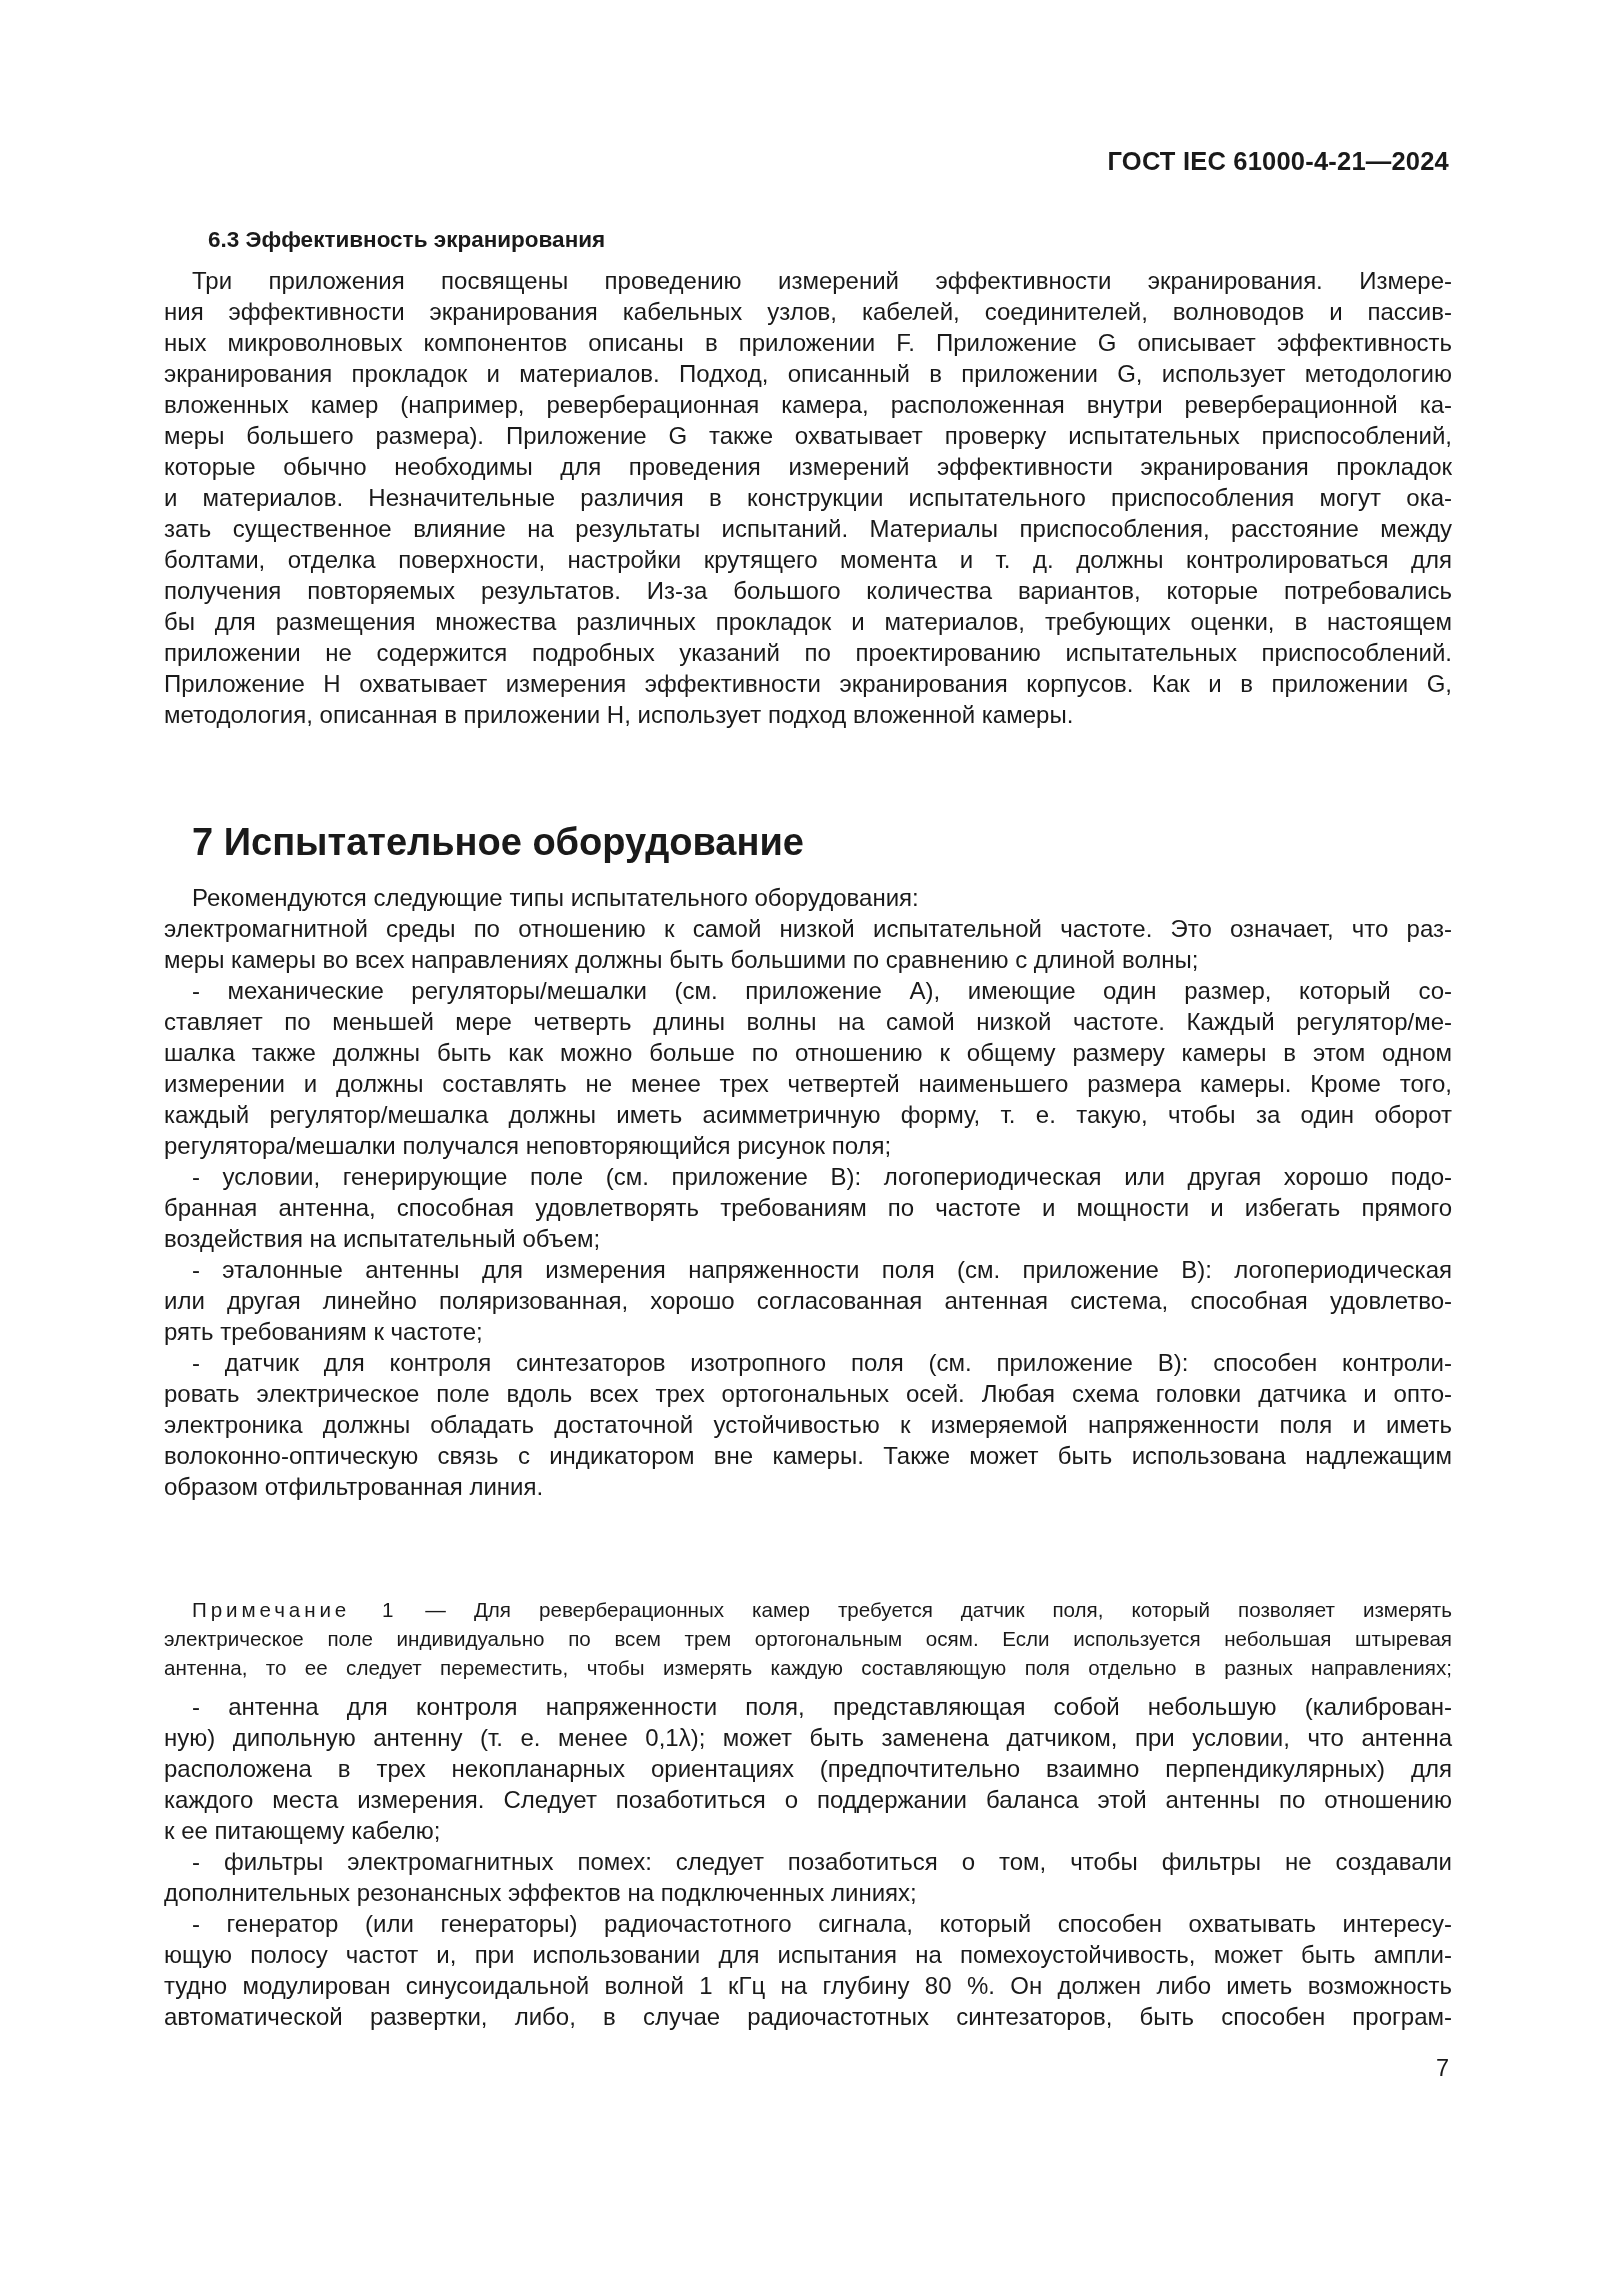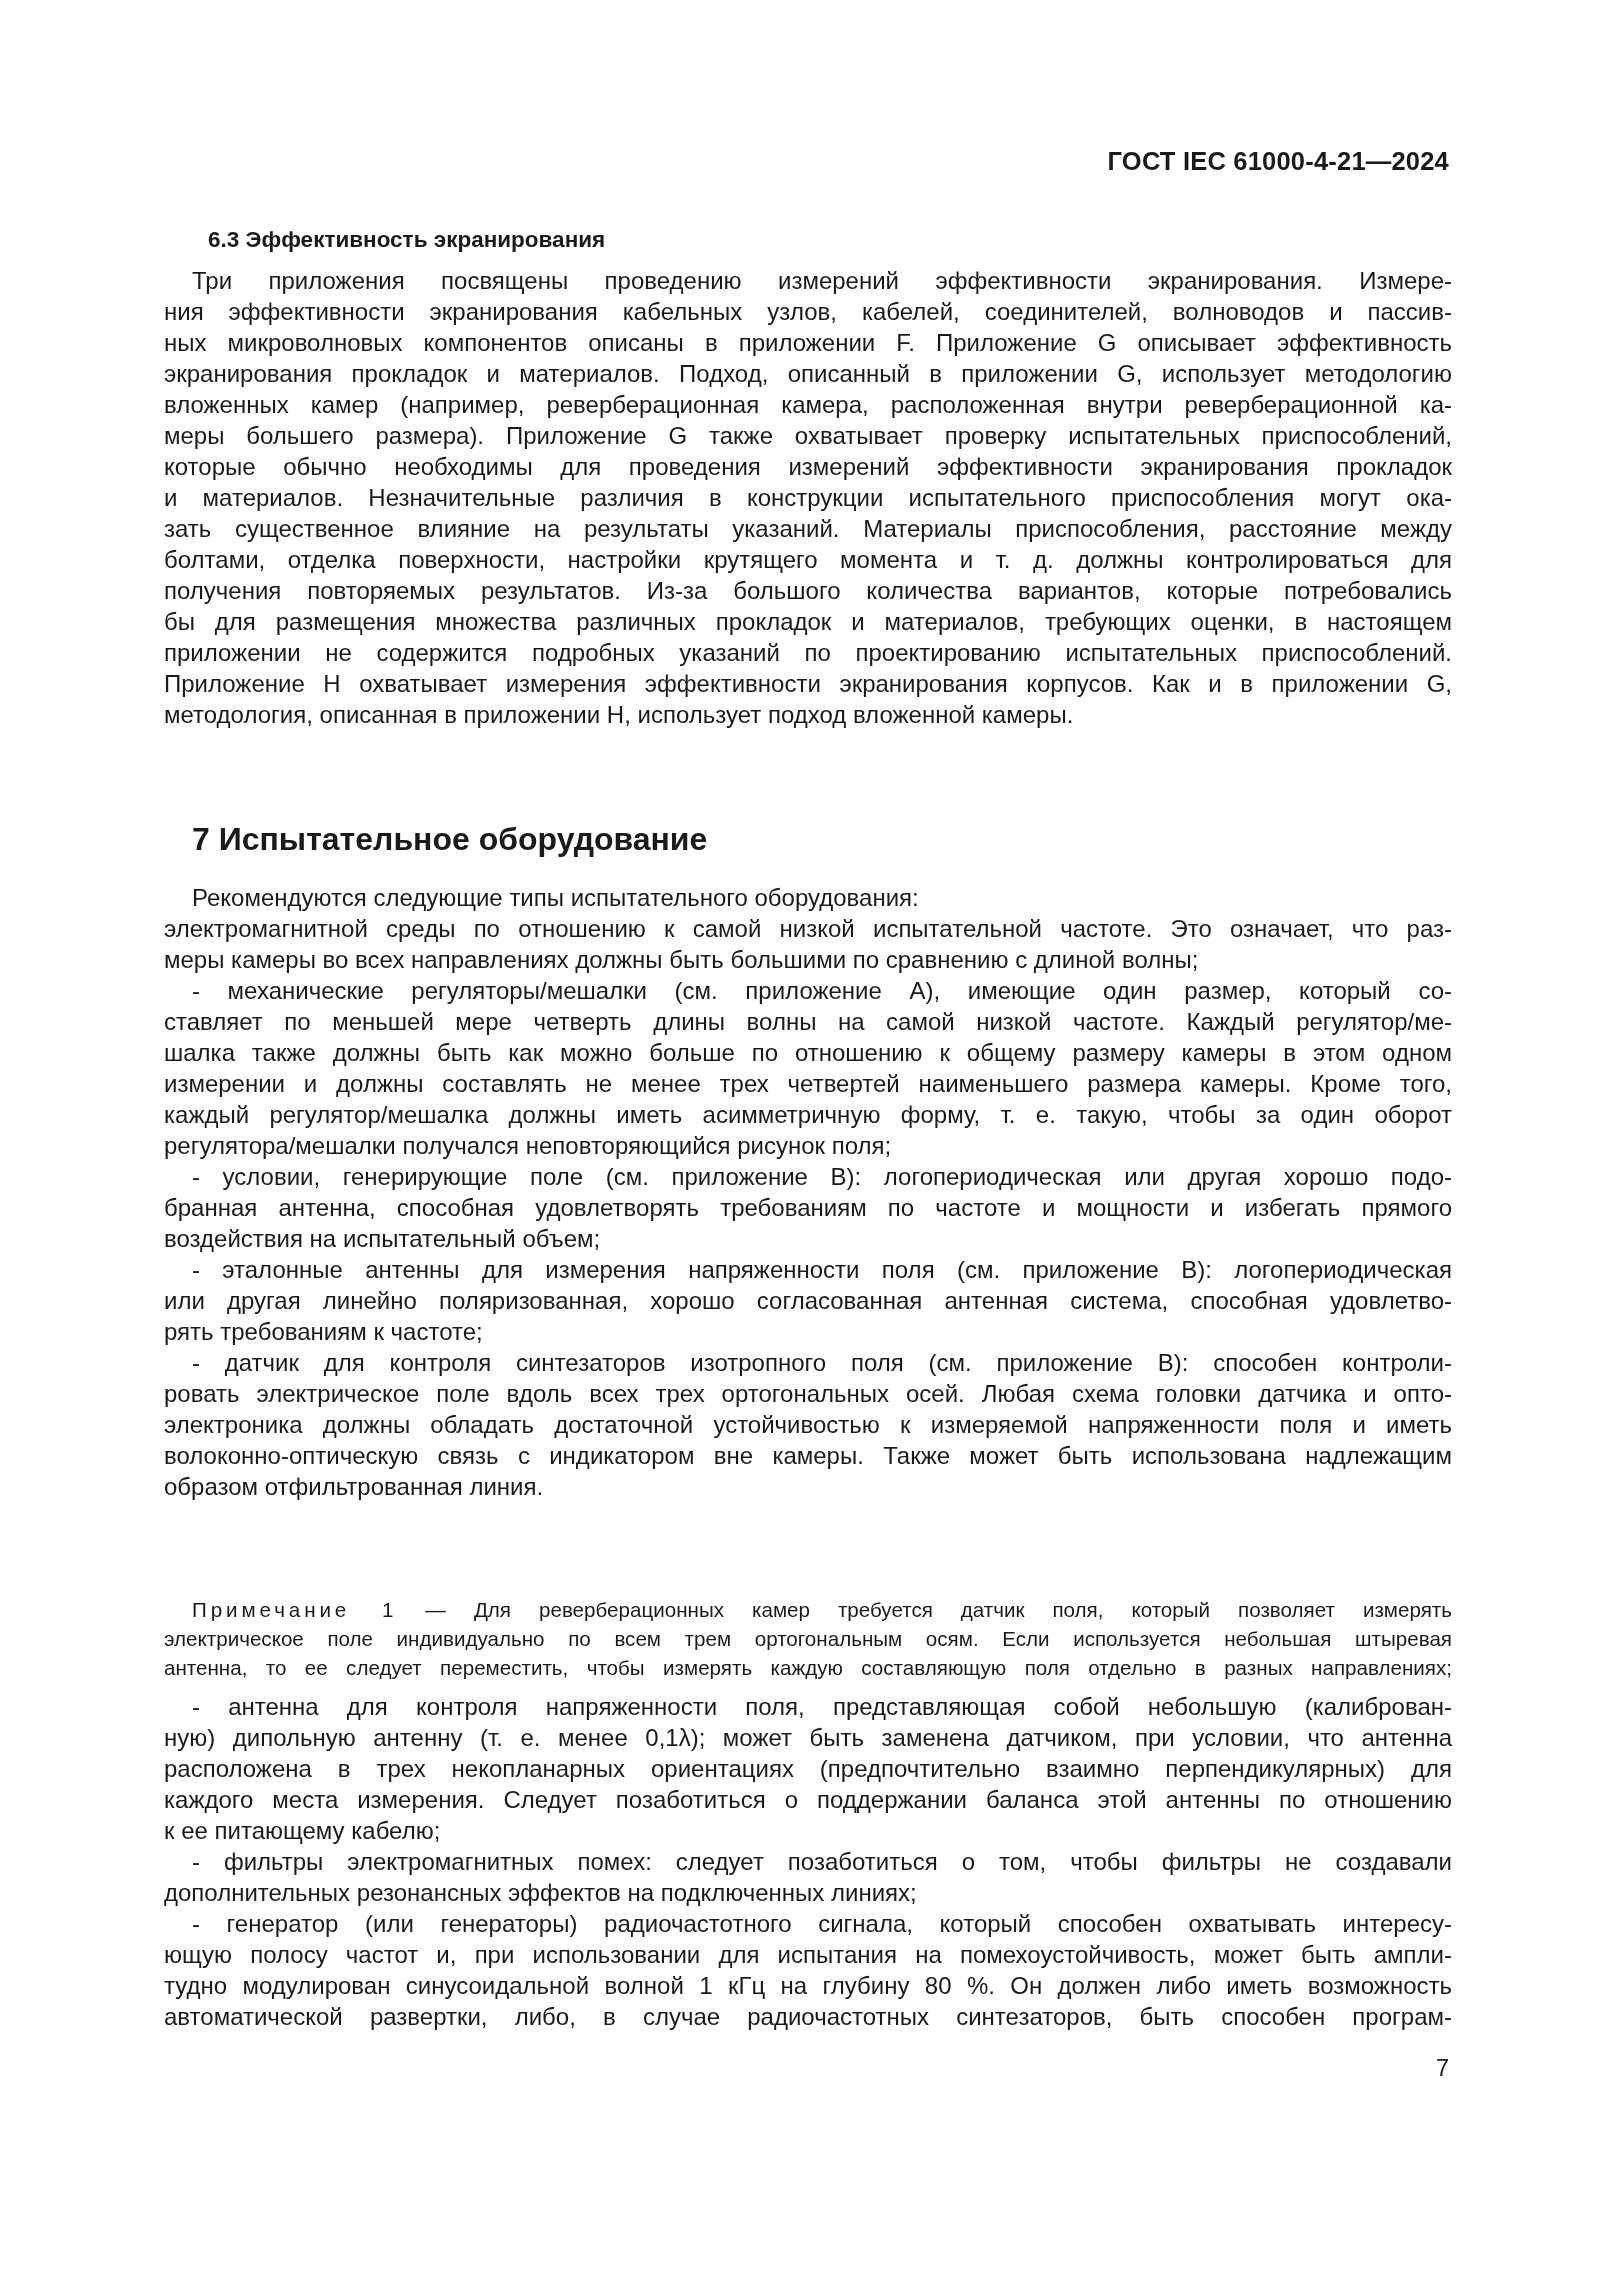--- a/index.html
+++ b/index.html
@@ -11,21 +11,21 @@
   .doc-id {
     position: absolute; right: 176px; top: 147px;
     font-size: 25.5px; font-weight: bold; letter-spacing: 0.2px;
   }
   .sec-heading {
     position: absolute; left: 188px; top: 227px;
     font-size: 22.5px; font-weight: bold; margin-left: 16px;
   }
   .chap-heading {
     position: absolute; left: 188px; top: 821px;
-    font-size: 32px; font-weight: bold;
+    font-size: 38px; font-weight: bold;
   }
   .block { position: absolute; left: 160px; width: 1288px; }
   .ln {
     display: block; height: 31px; line-height: 31px; font-size: 24px;
     text-align: justify; text-align-last: justify; white-space: nowrap; overflow: visible;
   }
   .ln.last { text-align-last: left; }
   .ln.ind { padding-left: 28px; }
   .note .ln { font-size: 20.6px; height: 29px; line-height: 29px; }
   .spaced { letter-spacing: 3.9px; }
@@ -41,21 +41,21 @@
 
   <div class="block" style="top:265px">
     <span class="ln ind">Три приложения посвящены проведению измерений эффективности экранирования. Измере-</span>
     <span class="ln">ния эффективности экранирования кабельных узлов, кабелей, соединителей, волноводов и пассив-</span>
     <span class="ln">ных микроволновых компонентов описаны в приложении F. Приложение G описывает эффективность</span>
     <span class="ln">экранирования прокладок и материалов. Подход, описанный в приложении G, использует методологию</span>
     <span class="ln">вложенных камер (например, реверберационная камера, расположенная внутри реверберационной ка-</span>
     <span class="ln">меры большего размера). Приложение G также охватывает проверку испытательных приспособлений,</span>
     <span class="ln">которые обычно необходимы для проведения измерений эффективности экранирования прокладок</span>
     <span class="ln">и материалов. Незначительные различия в конструкции испытательного приспособления могут ока-</span>
-    <span class="ln">зать существенное влияние на результаты указаний. Материалы приспособления, расстояние между</span>
+    <span class="ln">зать существенное влияние на результаты испытаний. Материалы приспособления, расстояние между</span>
     <span class="ln">болтами, отделка поверхности, настройки крутящего момента и т. д. должны контролироваться для</span>
     <span class="ln">получения повторяемых результатов. Из-за большого количества вариантов, которые потребовались</span>
     <span class="ln">бы для размещения множества различных прокладок и материалов, требующих оценки, в настоящем</span>
     <span class="ln">приложении не содержится подробных указаний по проектированию испытательных приспособлений.</span>
     <span class="ln">Приложение H охватывает измерения эффективности экранирования корпусов. Как и в приложении G,</span>
     <span class="ln last">методология, описанная в приложении H, использует подход вложенной камеры.</span>
   </div>
 
   <div class="chap-heading">7 Испытательное оборудование</div>
 

